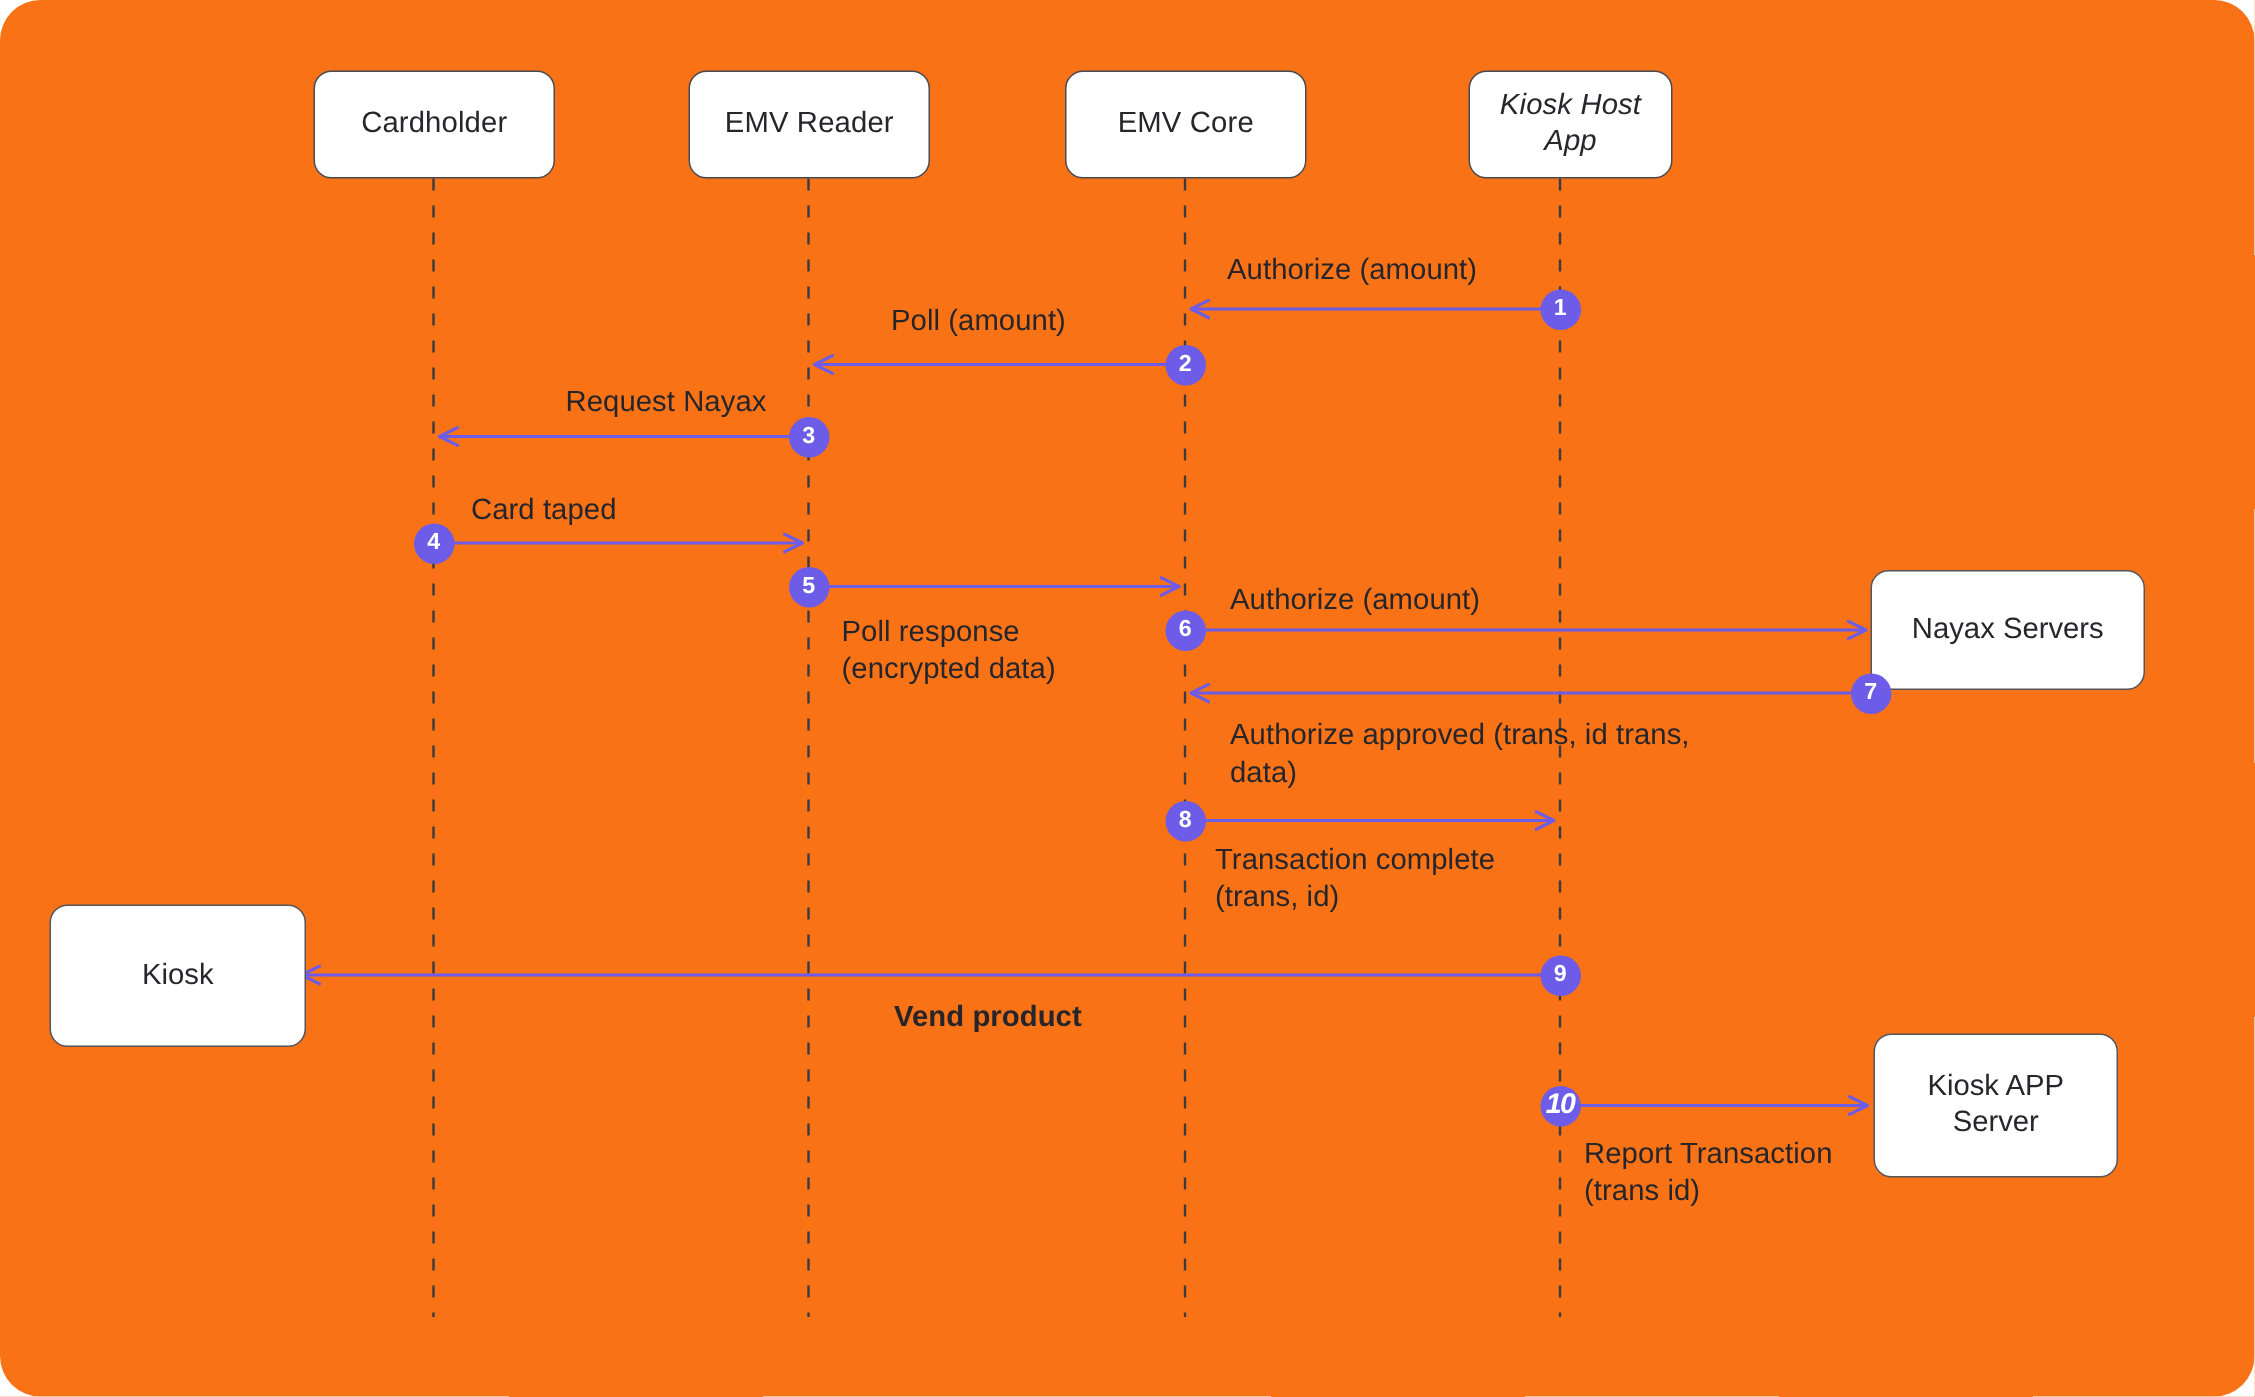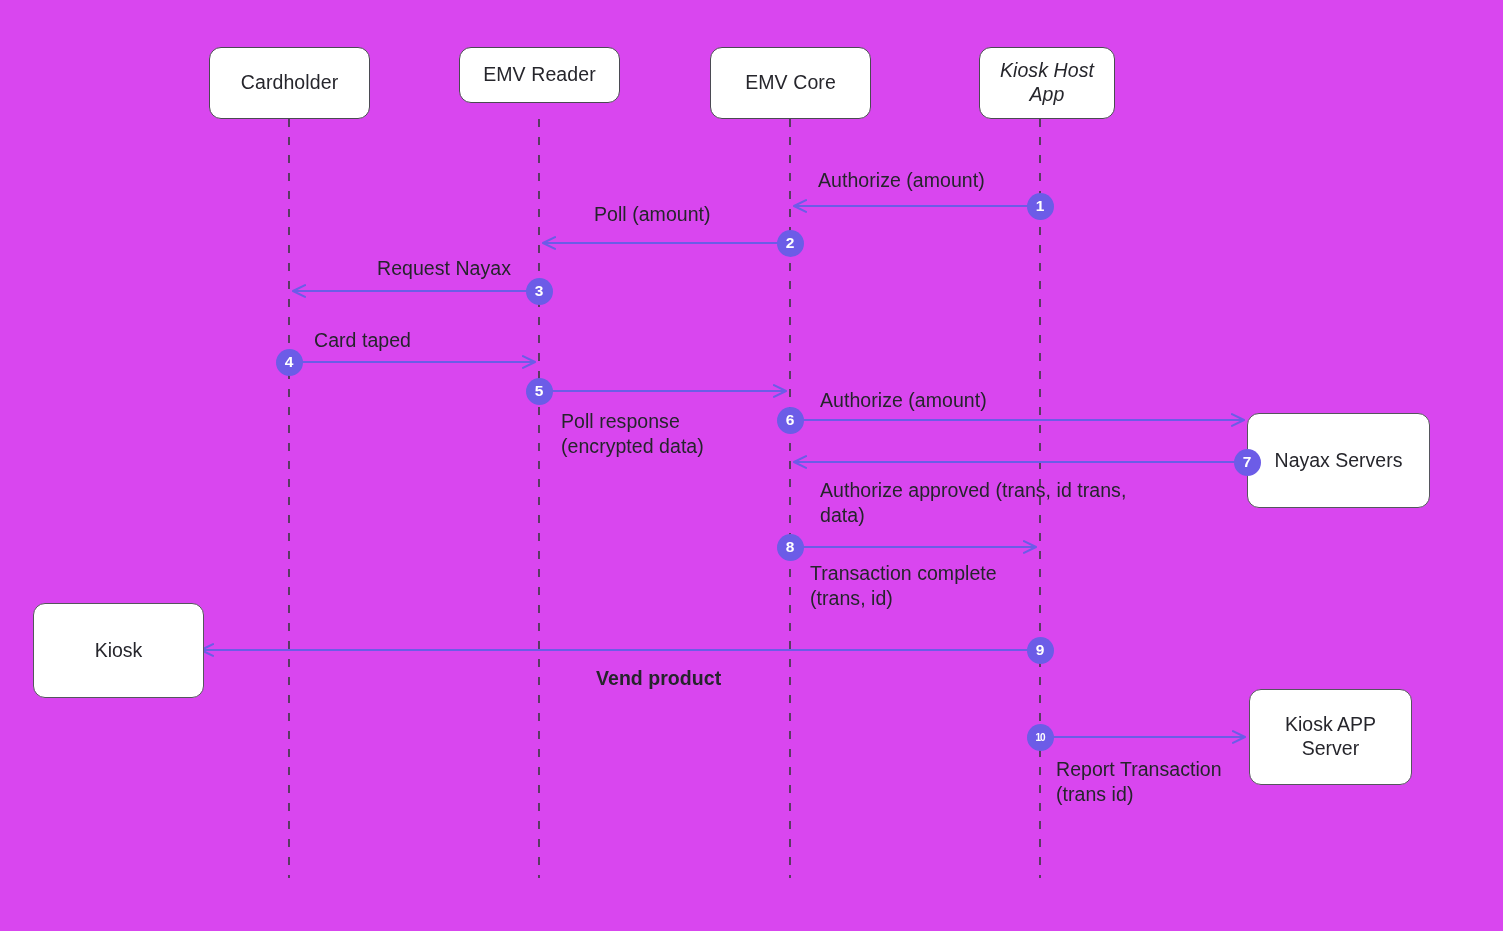--- a/index.html
+++ b/index.html
@@ -9,22 +9,23 @@
     background: #ffffff;
   }
   body {
     font-family: "Liberation Sans", sans-serif;
     color: #1f1f25;
   }
   #diagram-canvas {
     position: relative;
     width: 1503px;
     height: 931px;
-    background: #d946ef;
+    background: #f97316;
     overflow: hidden;
+    border-radius: 27px;
   }
   #diagram-svg {
     position: absolute;
     top: 0;
     left: 0;
     width: 1503px;
     height: 931px;
   }
   .participant-box {
     position: absolute;
@@ -73,22 +74,23 @@
     background: #6c5ce7;
     color: #ffffff;
     font-size: 15.5px;
     font-weight: bold;
     display: flex;
     align-items: center;
     justify-content: center;
     letter-spacing: -0.3px;
   }
   .step-badge.wide {
-    font-size: 10px;
+    font-size: 19px;
     letter-spacing: -1px;
+    font-style: italic;
   }
 </style>
 </head>
 <body>
 
 <div id="diagram-canvas">
 
   <svg id="diagram-svg" viewBox="0 0 1503 931" xmlns="http://www.w3.org/2000/svg">
     <defs>
       <marker id="arrow-right" viewBox="0 0 10 10" refX="9.2" refY="5" markerWidth="7" markerHeight="7" orient="auto-start-reverse">
@@ -110,27 +112,27 @@
         <line x1="790" x2="1244" y1="420" y2="420" stroke="#6C5CE7" stroke-width="2" marker-end="url(#arrow-right)"></line>
         <line x1="1247" x2="794" y1="462" y2="462" stroke="#6C5CE7" stroke-width="2" marker-end="url(#arrow-right)"></line>
         <line x1="790" x2="1036" y1="547" y2="547" stroke="#6C5CE7" stroke-width="2" marker-end="url(#arrow-right)"></line>
         <line x1="1040" x2="201" y1="650" y2="650" stroke="#6C5CE7" stroke-width="2" marker-end="url(#arrow-right)"></line>
         <line x1="1040" x2="1245" y1="737" y2="737" stroke="#6C5CE7" stroke-width="2" marker-end="url(#arrow-right)"></line>
       </g>
   </svg>
 
   <div id="participants-layer">
       <div class="participant-box" style="left: 209px; top: 47px; width: 161px; height: 72px;">Cardholder</div>
-      <div class="participant-box" style="left: 459px; top: 47px; width: 161px; height: 56px;">EMV Reader</div>
+      <div class="participant-box" style="left: 459px; top: 47px; width: 161px; height: 72px;">EMV Reader</div>
       <div class="participant-box" style="left: 710px; top: 47px; width: 161px; height: 72px;">EMV Core</div>
       <div class="participant-box" style="left: 979px; top: 47px; width: 136px; height: 72px; font-style: italic;">Kiosk Host
 App</div>
     </div>
   <div id="entities-layer">
-      <div class="entity-box" style="left: 1247px; top: 413px; width: 183px; height: 95px;">Nayax Servers</div>
+      <div class="entity-box" style="left: 1247px; top: 380px; width: 183px; height: 80px;">Nayax Servers</div>
       <div class="entity-box" style="left: 33px; top: 603px; width: 171px; height: 95px;">Kiosk</div>
       <div class="entity-box" style="left: 1249px; top: 689px; width: 163px; height: 96px;">Kiosk APP
 Server</div>
     </div>
   <div id="labels-layer">
       <div class="msg-label" style="left: 818px; top: 168px;">Authorize (amount)</div>
       <div class="msg-label" style="left: 594px; top: 202px;">Poll (amount)</div>
       <div class="msg-label" style="left: 377px; top: 256px;">Request Nayax</div>
       <div class="msg-label" style="left: 314px; top: 328px;">Card taped</div>
       <div class="msg-label" style="left: 561px; top: 409px;">Poll response

